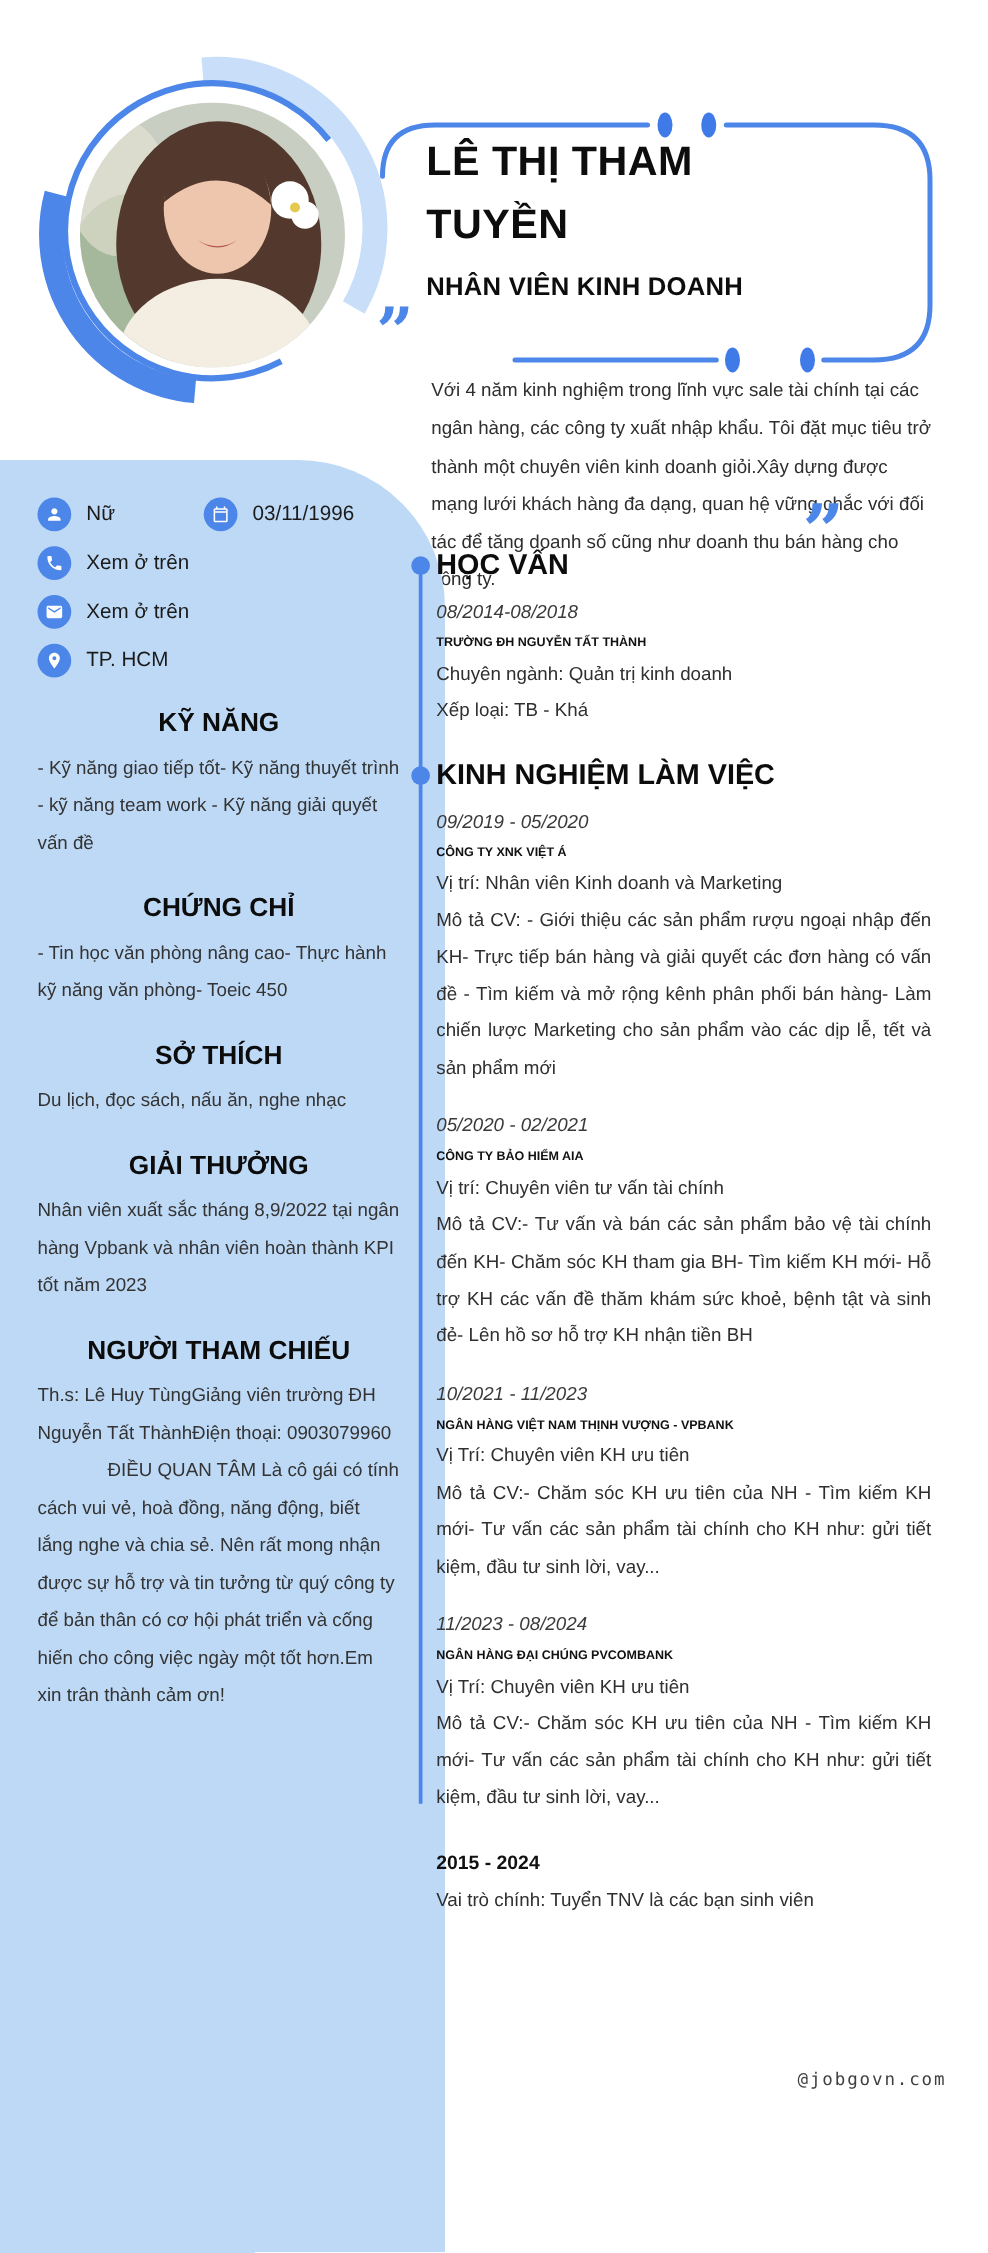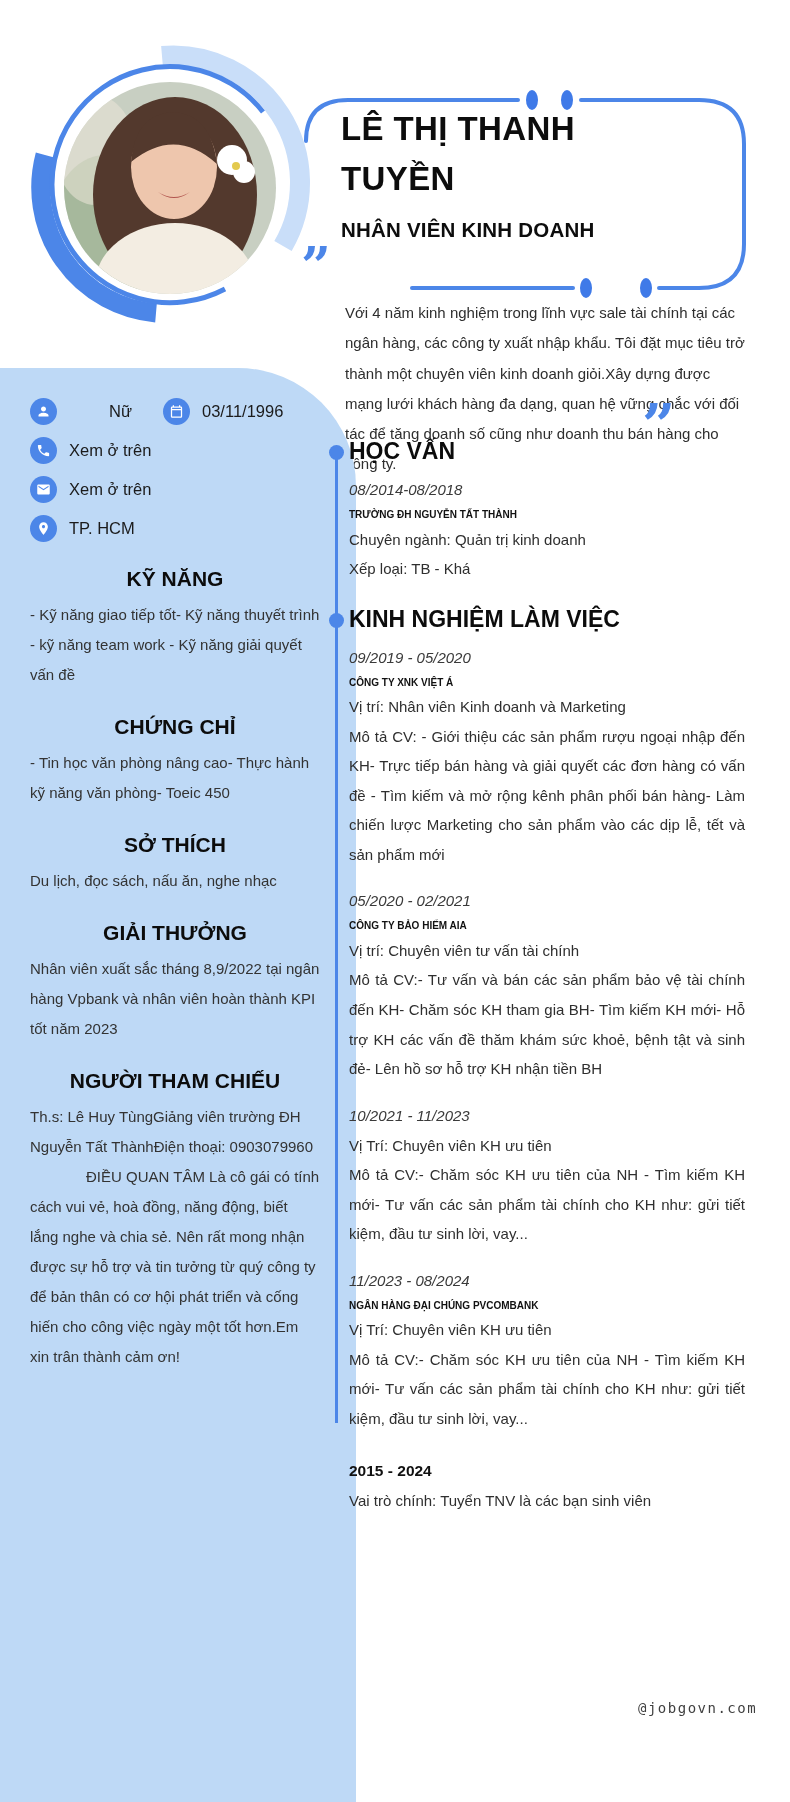--- a/index.html
+++ b/index.html
@@ -19,21 +19,21 @@
   .quote-close{left:642px;top:396px;font-size:58px;}
   .summary{position:absolute;left:345px;top:283px;width:400px;font-size:15px;
         line-height:2.02;color:#2e2e2e;}
 
   
   .sidebar{position:absolute;left:0;top:368px;width:356px;height:1434px;
         background:#bed9f6;border-top-right-radius:118px;}
   .sidebar-inner{padding:30px 36px 0 30px;}
   .info-row{display:flex;align-items:center;margin-bottom:12px;}
   .info-pair{display:flex;align-items:center;}
-  .info-pair--first{flex:0 0 133px;gap:40px;}
+  .info-pair--first{flex:0 0 133px;}
   .icon-badge{width:27px;height:27px;border-radius:50%;background:#4c86e8;
         display:flex;align-items:center;justify-content:center;flex:0 0 27px;margin-right:12px;}
   .info-text{font-size:16.5px;color:#1b1b1b;}
   .sb-h{font-size:21px;font-weight:800;color:#0c0c0c;margin:25px 0 9px;text-align:center;}
   .sb-body{font-size:15px;line-height:2.0;color:#333333;margin:0;}
   .sb-indent{text-indent:56px;}
 
   
   .main{position:absolute;left:331px;top:438px;width:414px;}
   .section{position:relative;padding-left:18px;margin-bottom:22px;}
@@ -43,21 +43,21 @@
   .section--edu .tl-line{top:20px;bottom:-32px;}
   .section--exp .tl-line{top:20px;bottom:10px;}
   .m-h{font-size:23px;font-weight:800;color:#0c0c0c;margin:0 0 10px;}
   .entry-period{font-style:italic;font-size:15px;color:#3a3a3a;line-height:2.0;}
   .entry-company{font-size:10px;font-weight:700;color:#111111;line-height:1.95;}
   .entry-line{font-size:15px;color:#2f2f2f;line-height:1.97;}
   .entry-desc{text-align:justify;}
   .job{margin-bottom:17px;}
   .act-period{font-size:15.5px;font-weight:700;color:#111111;line-height:2.0;}
 
-  .watermark{position:absolute;left:638px;top:1700px;font-family:"DejaVu Sans Mono", monospace;
+  .watermark{position:absolute;left:638px;top:1656px;font-family:"DejaVu Sans Mono", monospace;
         font-size:14px;color:#3f3f3f;letter-spacing:1.5px;}
 </style>
 </head>
 <body>
 
 <div class="page">
 
   <div class="photo-wrap">
     <svg width="292" height="292" viewBox="0 0 292 292">
       <path d="M 137 16 A 127 127 0 0 1 258 206" fill="none" stroke="#c9def9" stroke-width="20"></path>
@@ -90,21 +90,21 @@
     </g>
     <g fill="#3f7ae8">
       <ellipse cx="229" cy="14" rx="6" ry="10"></ellipse>
       <ellipse cx="264" cy="14" rx="6" ry="10"></ellipse>
       <ellipse cx="283" cy="202" rx="6" ry="10"></ellipse>
       <ellipse cx="343" cy="202" rx="6" ry="10"></ellipse>
     </g>
   </svg>
 
   <div class="name-block">
-    <div class="name-line">LÊ THỊ THANH</div>
+    <div class="name-line">LÊ THỊ THAM</div>
     <div class="name-line">TUYỀN</div>
     <div class="job-title">NHÂN VIÊN KINH DOANH</div>
   </div>
 
   <div class="quote-open">”</div>
   <p class="summary">Với 4 năm kinh nghiệm trong lĩnh vực sale tài chính tại các ngân hàng, các công ty xuất nhập khẩu. Tôi đặt mục tiêu trở thành một chuyên viên kinh doanh giỏi.Xây dựng được mạng lưới khách hàng đa dạng, quan hệ vững chắc với đối tác để tăng doanh số cũng như doanh thu bán hàng cho công ty.</p>
   <div class="quote-close">”</div>
 
   <div class="sidebar">
     <div class="sidebar-inner">
@@ -200,20 +200,21 @@
 
       <div class="job">
         <div class="entry-period">05/2020 - 02/2021</div>
         <div class="entry-company">CÔNG TY BẢO HIỂM AIA</div>
         <div class="entry-line">Vị trí: Chuyên viên tư vấn tài chính</div>
         <div class="entry-line entry-desc">Mô tả CV:- Tư vấn và bán các sản phẩm bảo vệ tài chính đến KH- Chăm sóc KH tham gia BH- Tìm kiếm KH mới- Hỗ trợ KH các vấn đề thăm khám sức khoẻ, bệnh tật và sinh đẻ- Lên hồ sơ hỗ trợ KH nhận tiền BH</div>
       </div>
 
       <div class="job">
         <div class="entry-period">10/2021 - 11/2023</div>
+        <div class="entry-company">NGÂN HÀNG VIỆT NAM THỊNH VƯỢNG - VPBANK</div>
         <div class="entry-line">Vị Trí: Chuyên viên KH ưu tiên</div>
         <div class="entry-line entry-desc">Mô tả CV:- Chăm sóc KH ưu tiên của NH - Tìm kiếm KH mới- Tư vấn các sản phẩm tài chính cho KH như: gửi tiết kiệm, đầu tư sinh lời, vay...</div>
       </div>
 
       <div class="job">
         <div class="entry-period">11/2023 - 08/2024</div>
         <div class="entry-company">NGÂN HÀNG ĐẠI CHÚNG PVCOMBANK</div>
         <div class="entry-line">Vị Trí: Chuyên viên KH ưu tiên</div>
         <div class="entry-line entry-desc">Mô tả CV:- Chăm sóc KH ưu tiên của NH - Tìm kiếm KH mới- Tư vấn các sản phẩm tài chính cho KH như: gửi tiết kiệm, đầu tư sinh lời, vay...</div>
       </div>

